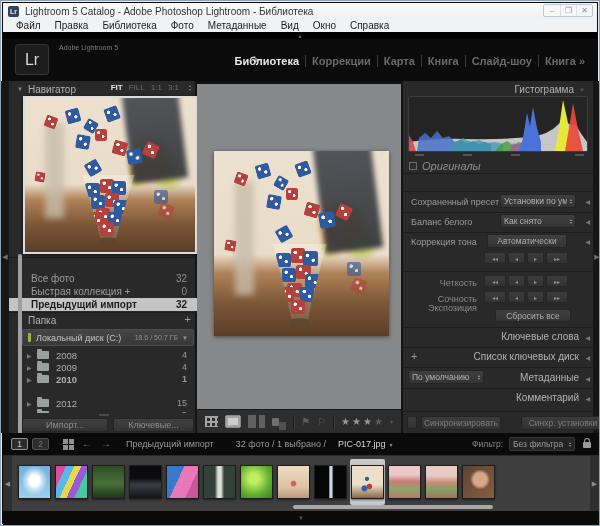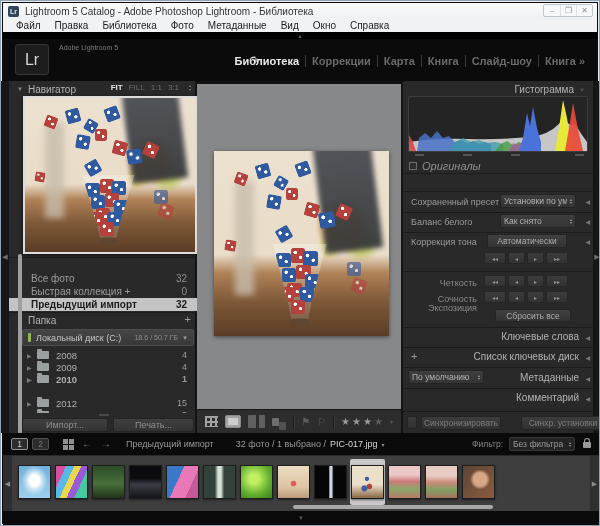--- a/index.html
+++ b/index.html
@@ -98,21 +98,21 @@
   .sync-btn{top:0;height:14px;background:linear-gradient(#3c3c3c,#313131);border:1px solid #232323;border-radius:2px;color:#7e7e7e;font-size:8.5px;display:flex;align-items:center;justify-content:center;white-space:nowrap;}
   #syncsw{width:10px;height:13px;background:linear-gradient(#3c3c3c,#313131);border:1px solid #232323;border-radius:2px;}
   
   #fbar{left:2px;top:432px;width:596px;height:22px;background:#0a0a0a;display:flex;align-items:center;padding:0 8px;}
   .mon{width:17px;height:12px;border:1px solid #949494;color:#d2d2d2;font-size:8.5px;display:flex;align-items:center;justify-content:center;border-radius:2px;background:#2c2c2c;margin-right:4px;}
   .mon.dim{border-color:#525252;color:#757575;}
   .gridwin{width:5px;height:5px;background:#8f8f8f;box-shadow:6px 0 0 #8f8f8f,0 6px 0 #8f8f8f,6px 6px 0 #8f8f8f;margin:0 14px 6px 10px;}
   .navarr{font-size:10px;color:#9b8a64;margin-right:9px;line-height:1;}
   #fsource{font-size:9px;color:#9a9a9a;margin-left:6px;white-space:nowrap;}
   #fstatus{font-size:9px;color:#9a9a9a;margin-left:22px;white-space:nowrap;}
-  #fname{font-size:9px;color:#d6d6d6;margin-left:4px;white-space:nowrap;}
+  #fname{font-size:9px;color:#d6d6d6;margin-left:12px;white-space:nowrap;}
   #fcaret{font-size:6px;color:#888;margin-left:4px;}
   #ffilterlbl{margin-left:auto;font-size:8.5px;color:#8a8a8a;}
   #ffilter{width:66px;margin-left:6px;background:#232323;border-color:#363636;color:#9a9a9a;}
   .lock{width:8px;height:6px;background:#9a9a9a;border-radius:1px;position:relative;margin-left:8px;margin-top:2px;}
   .lock::before{content:"";position:absolute;left:1px;top:-4px;width:4px;height:4px;border:1px solid #9a9a9a;border-bottom:none;border-radius:3px 3px 0 0;}
   #fstrip{left:2px;top:454px;width:596px;height:56px;background:#3e3e3e;border-top:1px solid #2a2a2a;}
   .fsrail{top:0;width:9px;height:56px;background:#2f2f2f;display:flex;align-items:center;justify-content:center;}
   .fsrail span{font-size:7px;color:#8a8a8a;}
   #thumbs{position:absolute;left:14px;top:3px;display:flex;gap:2px;}
   .tcell{width:35px;height:46px;display:flex;align-items:center;justify-content:center;border-radius:2px;}
@@ -304,21 +304,21 @@
       </div>
       <div class="frow" style="top:60px;">
         <span class="dis">▶</span>
         <span class="folder-ic"></span>
         <span class="yl">2013</span>
         <span class="cnt">5</span>
       </div>
     </div>
     <div id="lhandle" class="r"></div>
     <div class="lbtn r" style="left:13px;width:86px;">Импорт...</div>
-    <div class="lbtn r" style="left:104px;width:81px;">Печать...</div>
+    <div class="lbtn r" style="left:104px;width:81px;">Ключевые...</div>
     <div id="lscroll" class="r"></div>
   </div>
 
   <div id="center" class="r">
     <div id="mainphoto" class="r photo">
         <div class="ph-pillar"></div>
         <div class="ph-block"></div>
         <div class="ph-glass">
           <div class="die blue" style="left: 8%; top: 12%; width: 26%; aspect-ratio: 1 / 1; transform: rotate(0deg);"></div>
           <div class="die red" style="left: 34%; top: 6%; width: 26%; aspect-ratio: 1 / 1; transform: rotate(0deg);"></div>

